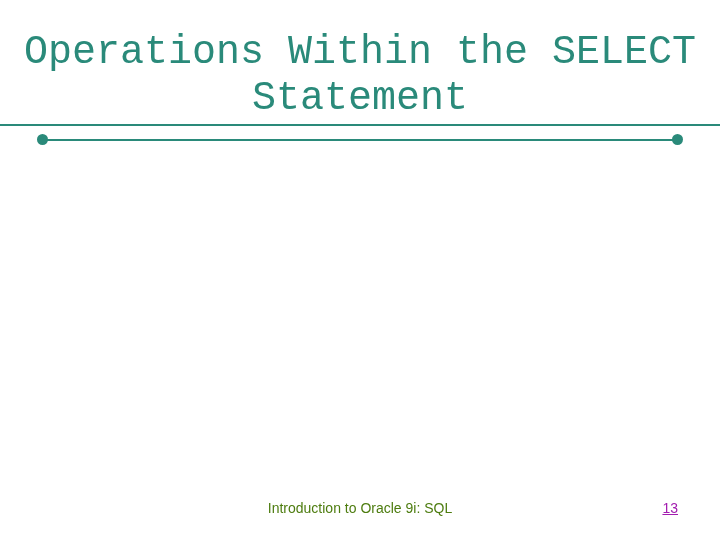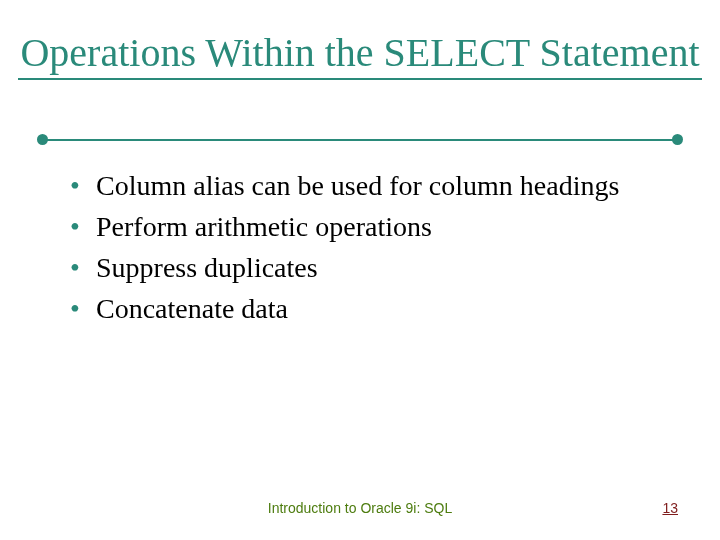--- a/index.html
+++ b/index.html
@@ -25,20 +25,21 @@
     width: 720px;
     text-align: center;
   }
   .title {
     display: inline-block;
     font-size: 40px;
     line-height: 1.15;
     color: #2a8a7a;
     border-bottom: 2px solid #2a8a7a;
     padding: 0 2px 2px 2px;
+    font-family: Liberation Mono, monospace;
   }
   .rule-wrap {
     position: absolute;
     top: 134px;
     left: 40px;
     right: 40px;
     height: 12px;
   }
   .rule-line {
     position: absolute;
@@ -95,44 +96,36 @@
     font-family: Arial, Helvetica, sans-serif;
     font-size: 14px;
     color: #4d7c0f;
   }
   .footer-page {
     position: absolute;
     bottom: 24px;
     right: 42px;
     font-family: Arial, Helvetica, sans-serif;
     font-size: 14px;
-    color: #7f1d1d;
+    color: #a21caf;
     text-decoration: underline;
   }
 </style>
 </head>
 <body>
 
 <div class="slide">
 
   <div class="title-wrap">
     <div class="title">Operations Within the SELECT Statement</div>
   </div>
 
   <div class="rule-wrap">
     <div class="dot left"></div>
     <div class="rule-line"></div>
     <div class="dot right"></div>
   </div>
 
-  <div class="bullets">
-    <ul>
-      <li>Column alias can be used for column headings</li>
-      <li>Perform arithmetic operations</li>
-      <li>Suppress duplicates</li>
-      <li>Concatenate data</li>
-    </ul>
-  </div>
 
   <div class="footer-center">Introduction to Oracle 9i: SQL</div>
   <div class="footer-page">13</div>
 
 </div>
 
 </body></html>

